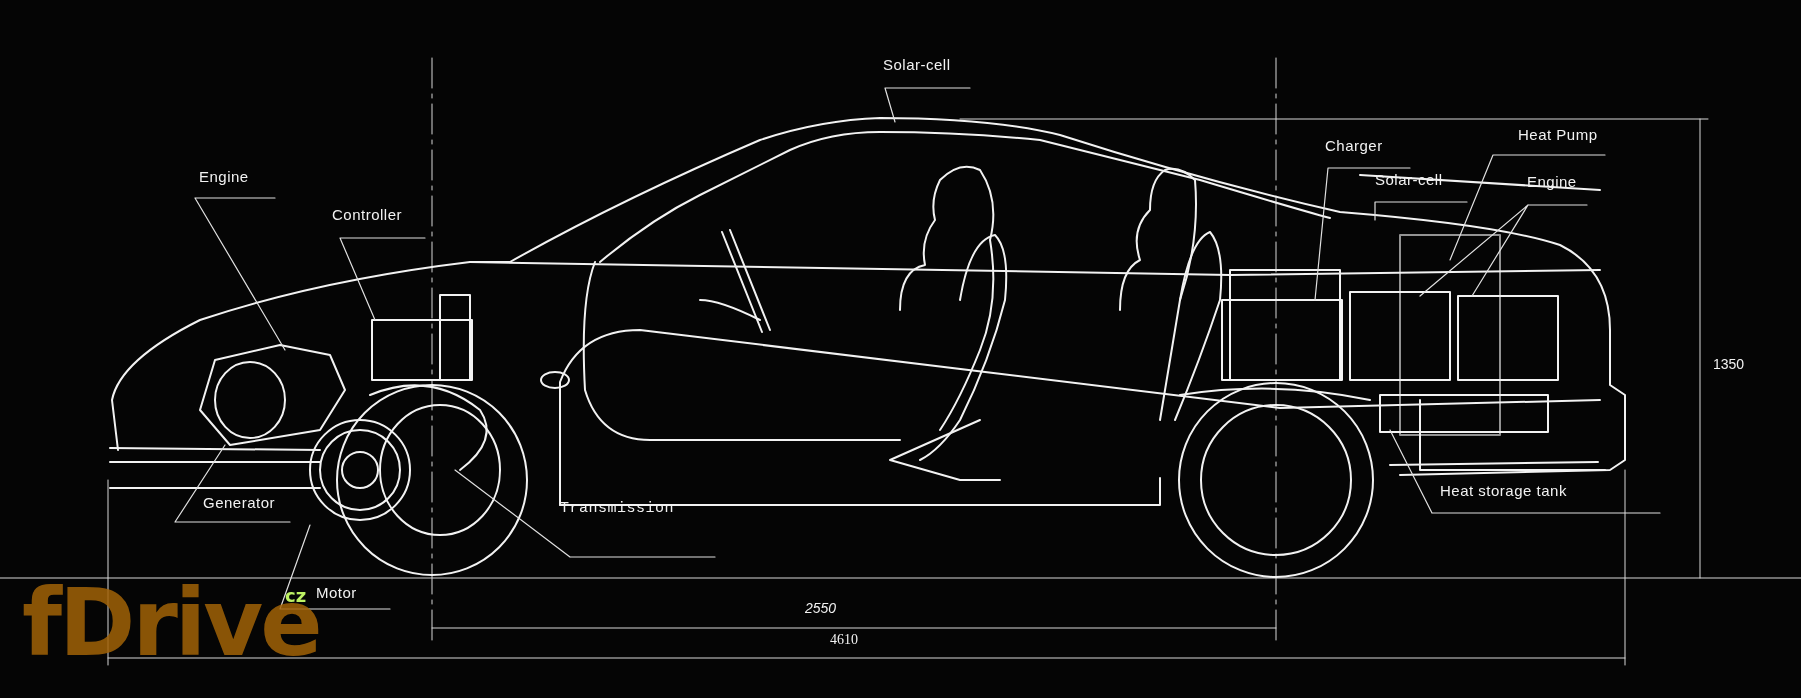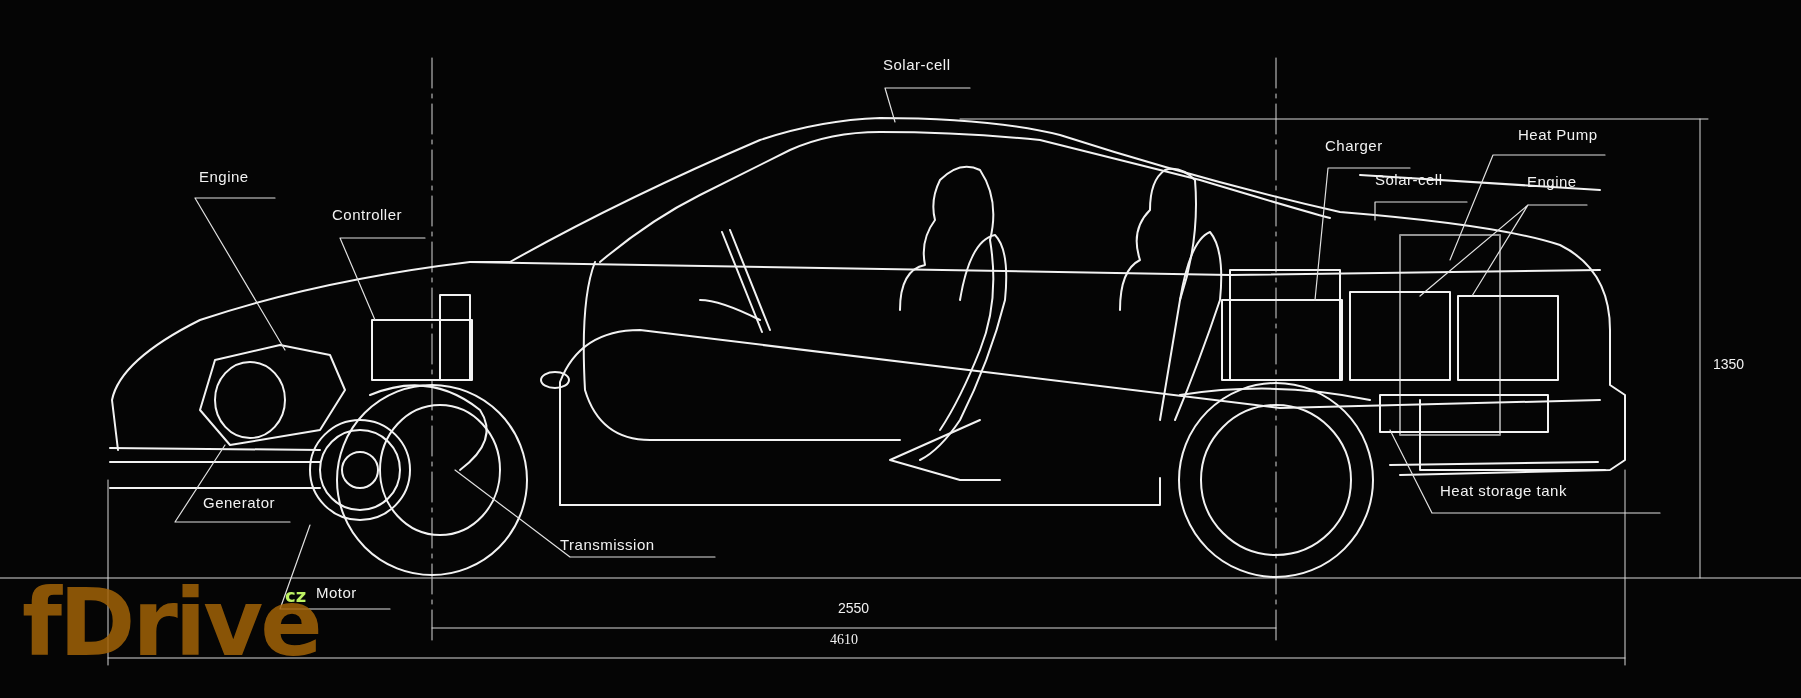--- a/index.html
+++ b/index.html
@@ -91,26 +91,26 @@
     <path d="M1493 155 L1605 155 M1493 155 L1450 260"></path>
     <path d="M1528 205 L1587 205 M1528 205 L1420 296 M1528 205 L1472 296"></path>
     <path d="M1432 513 L1660 513 M1432 513 L1390 430"></path>
   </g>
 </svg>
 
 <div class="lbl" style="left:199px;top:168px;">Engine</div>
 <div class="lbl" style="left:332px;top:206px;">Controller</div>
 <div class="lbl" style="left:203px;top:494px;">Generator</div>
 <div class="lbl" style="left:316px;top:584px;">Motor</div>
-<div class="lbl" style="left:560px;top:536px;">Transmission</div>
+<div class="lbl" style="left:560px;top:500px;font-family:Liberation Mono, monospace;">Transmission</div>
 <div class="lbl" style="left:883px;top:56px;">Solar-cell</div>
 <div class="lbl" style="left:1325px;top:137px;">Charger</div>
 <div class="lbl" style="left:1375px;top:171px;">Solar-cell</div>
 <div class="lbl" style="left:1498px;top:126px;margin-left:20px;">Heat Pump</div>
 <div class="lbl" style="left:1527px;top:173px;">Engine</div>
 <div class="lbl" style="left:1440px;top:482px;">Heat storage tank</div>
 
-<div class="dim" style="left:838px;top:600px;">2550</div>
+<div class="dim" style="left:805px;top:600px;font-style:italic;">2550</div>
 <div class="dim" style="left:830px;top:632px;font-family:Liberation Serif, serif;">4610</div>
 <div class="dim" style="left:1713px;top:356px;">1350</div>
 
 <div class="wm">fDrive</div>
 <div class="wm-sup">cz</div>
 
 </body></html>

